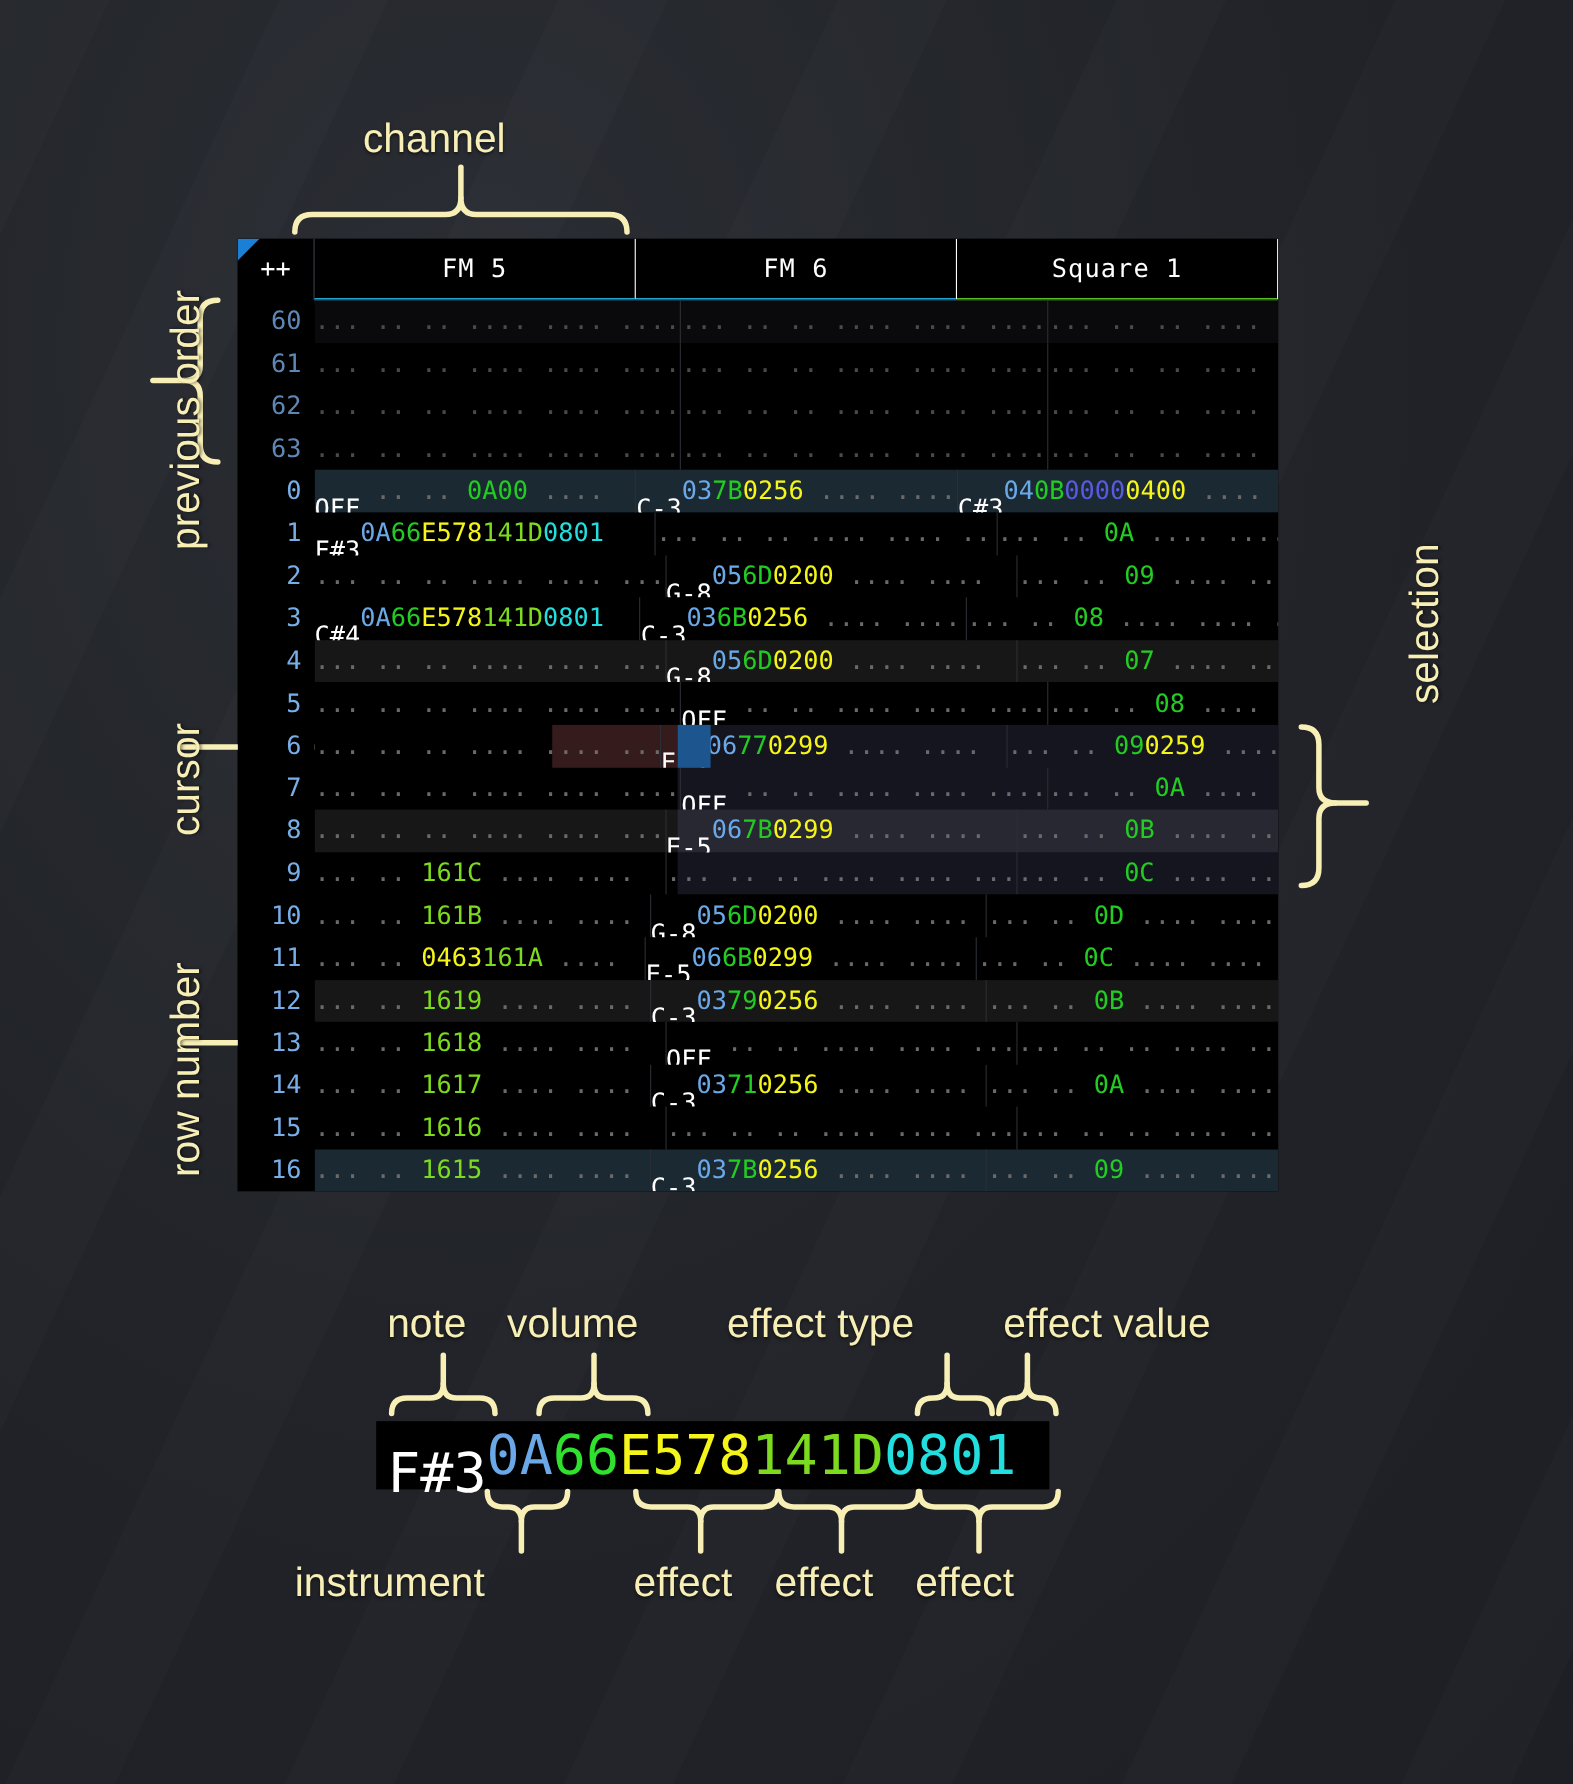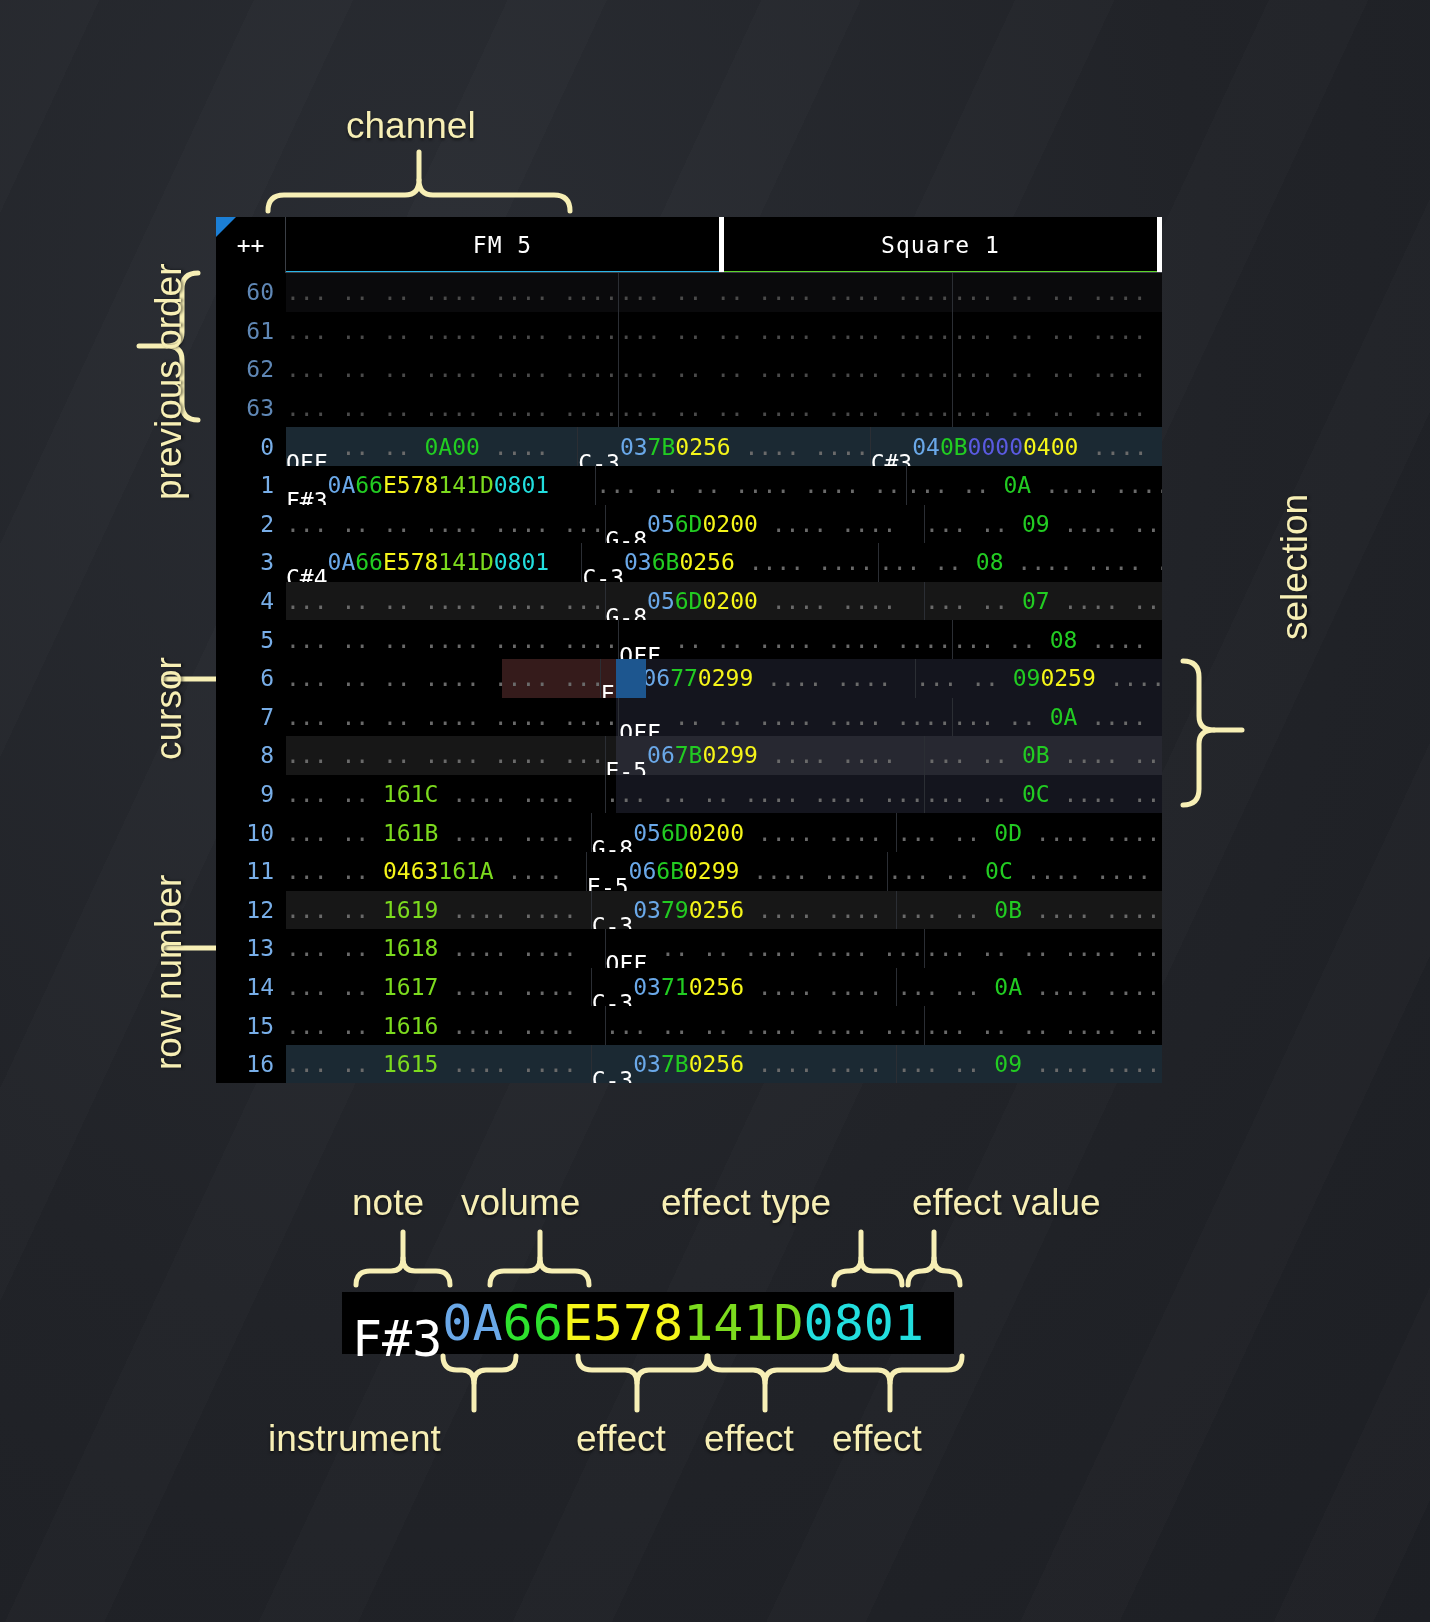--- a/index.html
+++ b/index.html
@@ -48,21 +48,21 @@
     position: absolute; left: 0; top: 0;
     width: 0; height: 0;
     border-top: 20px solid #1b7fd6;
     border-right: 20px solid transparent;
   }
   .tk-chan-head {
     flex: 1 1 0;
     position: relative;
     display: flex; align-items: center; justify-content: center;
     color: #ffffff; font-size: 23px; letter-spacing: 1px;
-    border-right: 5px solid #ffffff;
+    border-right: 1px solid #ffffff;
   }
   .tk-chan-head:last-child { border-right: none; }
   .tk-chan-underline {
     position: absolute; left: 0; right: 0; bottom: -3px; height: 5px;
   }
   .tk-headrule {
     position: absolute; left: 70px; right: 0; bottom: 0;
     height: 1px; background: #3b3f46;
   }
 
@@ -193,20 +193,24 @@
     <div class="tk-head">
       <div class="tk-gutter-head">
         <span class="tk-corner-tri"></span>
         <span>++</span>
       </div>
       <div class="tk-chan-head">
         <span>FM 5</span>
         <span class="tk-chan-underline" style="background:#29b6e8"></span>
       </div>
       <div class="tk-chan-head">
+        <span>FM 6</span>
+        <span class="tk-chan-underline" style="background:#29b6e8"></span>
+      </div>
+      <div class="tk-chan-head">
         <span>Square 1</span>
         <span class="tk-chan-underline" style="background:#5cd42a"></span>
       </div>
       <div class="tk-headrule"></div>
     </div>
 
     <div class="tk-body" id="tk-body">
 
       <div class="tk-row">
           <div class="rowbg dim"></div>
@@ -438,21 +442,21 @@
     <path d="M578,1356 q0,14 14,14 L625,1370 q12,0 12,13 q0,-13 12,-13 L693,1370 q14,0 14,-14"></path>
     <line x1="637" y1="1383" x2="637" y2="1410"></line>
 
     <path d="M708,1356 q0,14 14,14 L753,1370 q12,0 12,13 q0,-13 12,-13 L821,1370 q14,0 14,-14"></path>
     <line x1="765" y1="1383" x2="765" y2="1410"></line>
 
     <path d="M836,1356 q0,14 14,14 L878,1370 q12,0 12,13 q0,-13 12,-13 L948,1370 q14,0 14,-14"></path>
     <line x1="890" y1="1383" x2="890" y2="1410"></line>
   </svg>
 
-  <div class="ann-label" style="left:346px; top:105px;">channel</div>
+  <div class="ann-label" style="left:330px; top:105px;">channel</div>
 
   <div class="ann-label vert" style="left:148px; top:500px;">previous order</div>
 
   <div class="ann-label vert" style="left:148px; top:760px;">cursor</div>
 
   <div class="ann-label vert" style="left:148px; top:1070px;">row number</div>
 
   <div class="ann-label vert" style="left:1274px; top:640px;">selection</div>
 
   <div class="ann-label" style="left:352px; top:1182px;">note</div>

